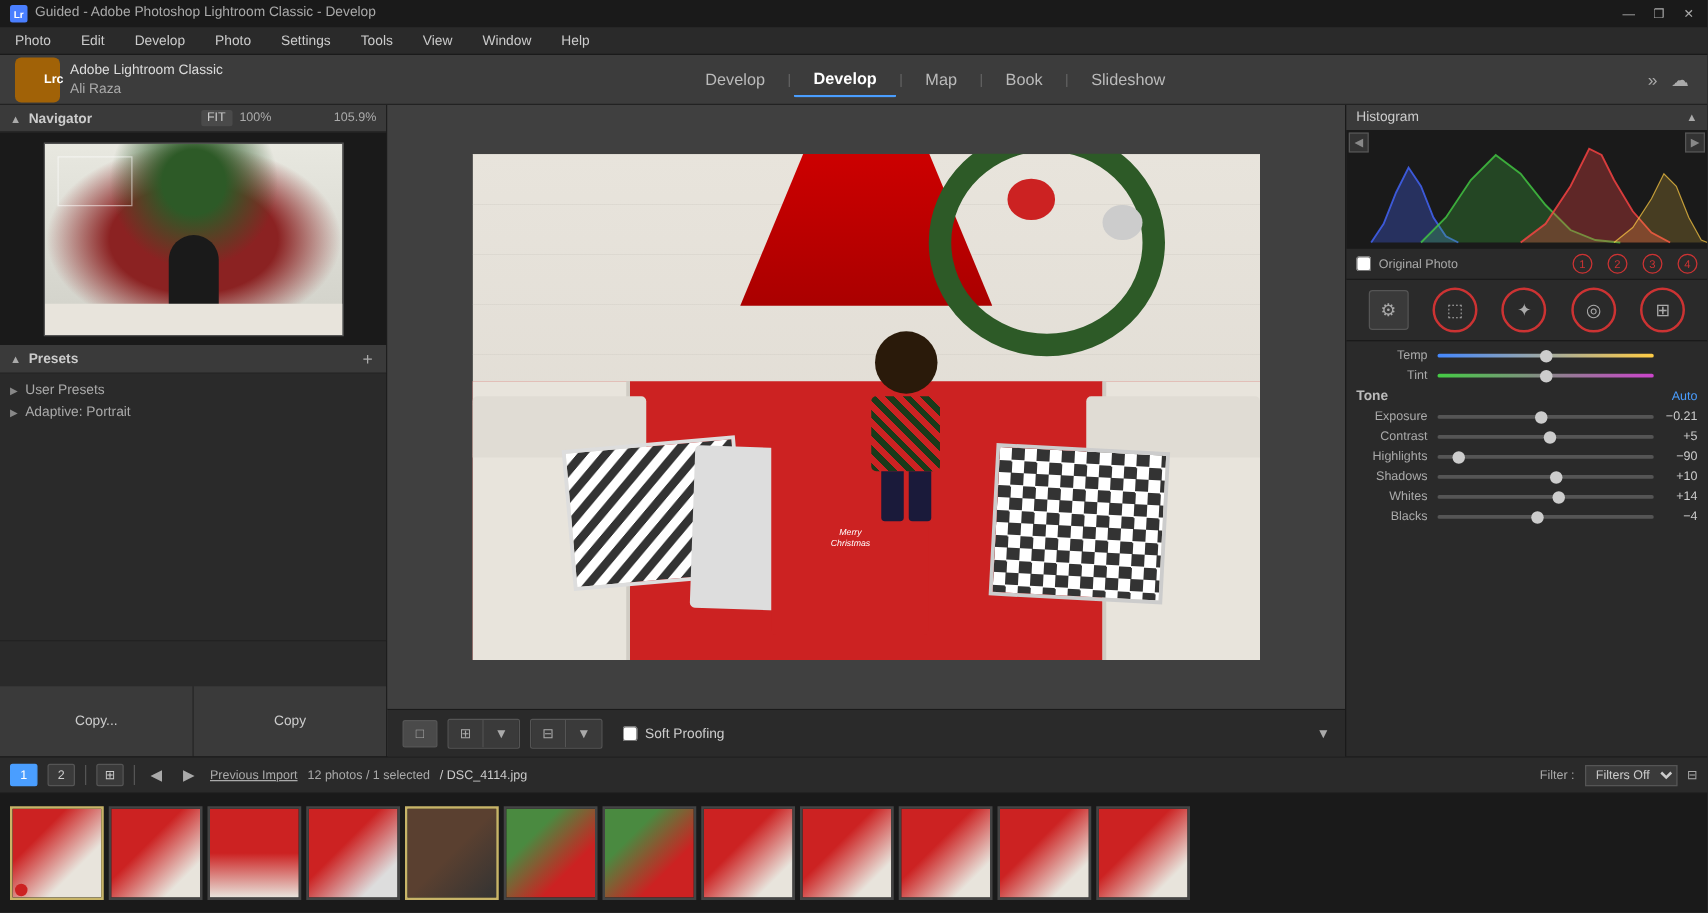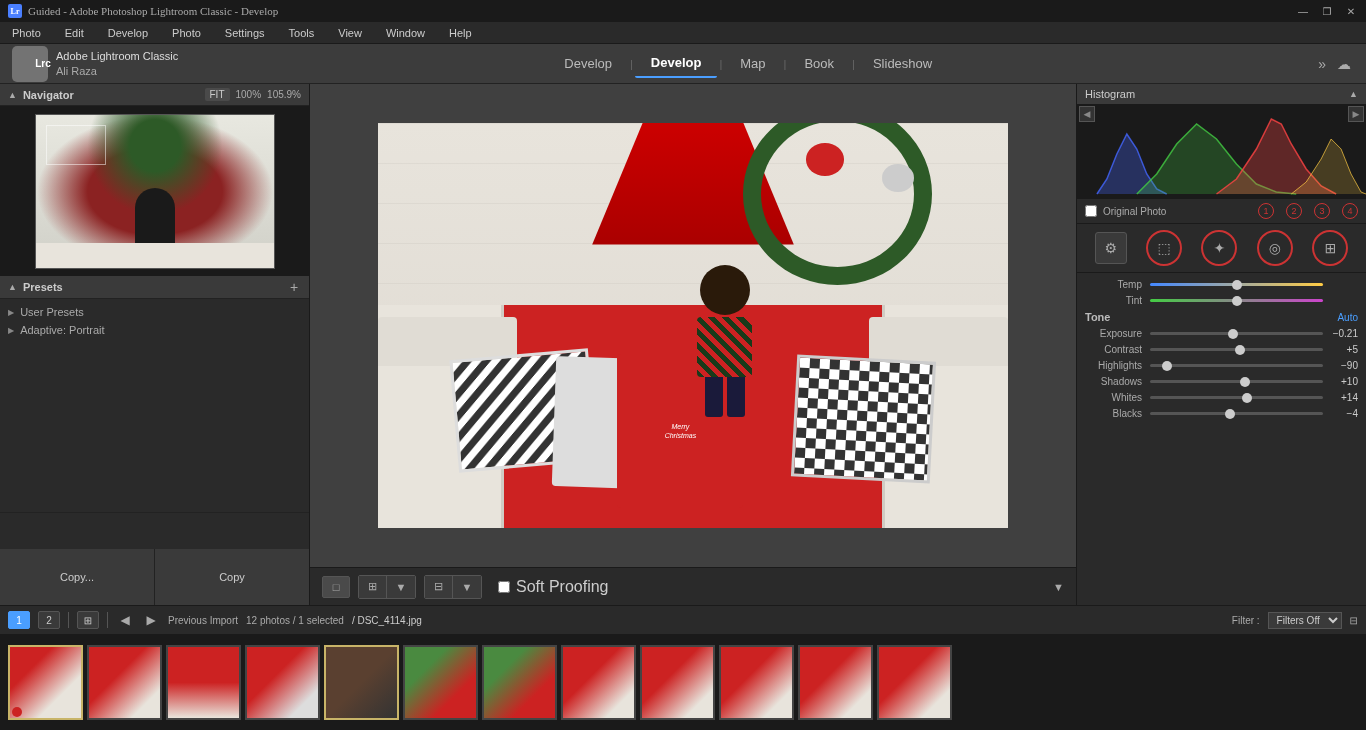--- a/index.html
+++ b/index.html
@@ -1,20 +1,20 @@
 <!DOCTYPE html>
 <html><head>
   <meta charset="utf-8">
   <style>
     * { margin: 0; padding: 0; box-sizing: border-box; }
     body { width: 1366px; height: 730px; overflow: hidden; background: #2a2a2a; font-family: 'Segoe UI', Arial, sans-serif; font-size: 11px; color: #ccc; }
 
     
     #titlebar { width: 100%; height: 22px; background: #1a1a1a; display: flex; align-items: center; justify-content: space-between; padding: 0 8px; }
-    #titlebar-left { display: flex; align-items: center; gap: 6px; font-size: 11px; color: #aaa; font-family: Liberation Serif, serif; }
+    #titlebar-left { display: flex; gap: 6px; font-size: 11px; color: #aaa; }
     #titlebar-controls { display: flex; gap: 10px; }
     .title-btn { width: 14px; height: 14px; cursor: pointer; display: flex; align-items: center; justify-content: center; font-size: 10px; color: #aaa; }
 
     
     #menubar { width: 100%; height: 22px; background: #2a2a2a; display: flex; align-items: center; padding: 0 8px; gap: 16px; border-bottom: 1px solid #1a1a1a; }
     .menu-item { font-size: 11px; color: #ccc; cursor: pointer; padding: 2px 4px; }
 
     
     #topnav { width: 100%; height: 40px; background: #3c3c3c; display: flex; align-items: center; justify-content: space-between; padding: 0 12px; border-bottom: 1px solid #222; }
     #topnav-left { display: flex; align-items: center; gap: 8px; }
@@ -78,21 +78,21 @@
     
     #photo-bottom-bar { height: 38px; background: #2a2a2a; display: flex; align-items: center; padding: 0 12px; gap: 8px; border-top: 1px solid #1a1a1a; }
     .view-btn { width: 28px; height: 22px; background: #3a3a3a; border: 1px solid #555; display: flex; align-items: center; justify-content: center; cursor: pointer; border-radius: 2px; color: #aaa; font-size: 11px; }
     .view-btn.active { background: #4a4a4a; }
     .view-group { display: flex; border: 1px solid #555; border-radius: 2px; overflow: hidden; }
     .view-group .view-btn { border: none; border-right: 1px solid #555; border-radius: 0; }
     .view-group .view-btn:last-child { border-right: none; }
     .view-btn-dropdown { display: flex; align-items: center; }
     .soft-proofing-check { display: flex; align-items: center; gap: 6px; margin-left: 8px; }
     .soft-proofing-check input[type=checkbox] { width: 12px; height: 12px; cursor: pointer; }
-    .soft-proof-label { font-size: 16px; color: #ccc; }
+    .soft-proof-label { font-size: 11px; color: #ccc; }
     .bottom-bar-right { margin-left: auto; cursor: pointer; color: #aaa; }
 
     
     #right-panel { width: 290px; min-width: 290px; background: #2a2a2a; border-left: 1px solid #1a1a1a; display: flex; flex-direction: column; overflow-y: auto; }
 
     
     #histogram-header { display: flex; align-items: center; justify-content: space-between; padding: 4px 8px; background: #3a3a3a; }
     #histogram-area { height: 95px; background: #1a1a1a; position: relative; overflow: hidden; }
     #histogram-canvas { width: 100%; height: 100%; }
     .hist-corner-btn { width: 16px; height: 16px; background: #333; border: 1px solid #555; display: flex; align-items: center; justify-content: center; cursor: pointer; color: #888; font-size: 9px; position: absolute; top: 2px; }
@@ -129,21 +129,21 @@
     .temp-track { background: linear-gradient(to right, #4488ff, #ffcc44) !important; }
     .tint-track { background: linear-gradient(to right, #44cc44, #cc44cc) !important; }
 
     
     #filmstrip-bar { height: 30px; background: #2a2a2a; display: flex; align-items: center; padding: 0 8px; gap: 8px; border-top: 1px solid #1a1a1a; border-bottom: 1px solid #1a1a1a; }
     .fs-page-btn { width: 22px; height: 18px; background: #3a3a3a; border: 1px solid #555; display: flex; align-items: center; justify-content: center; font-size: 10px; color: #ccc; cursor: pointer; border-radius: 2px; }
     .fs-page-btn.active { background: #4a9eff; border-color: #4a9eff; color: #fff; }
     .fs-divider { width: 1px; height: 16px; background: #555; }
     .fs-grid-btn { width: 22px; height: 18px; background: #3a3a3a; border: 1px solid #555; display: flex; align-items: center; justify-content: center; font-size: 10px; color: #ccc; cursor: pointer; border-radius: 2px; }
     .fs-nav-btn { width: 18px; height: 18px; display: flex; align-items: center; justify-content: center; color: #aaa; cursor: pointer; font-size: 12px; }
-    #import-label { font-size: 10px; color: #aaa; }
+    #import-label { font-size: 10px; color: #aaa; text-decoration: underline; }
     #photo-count { font-size: 10px; color: #aaa; }
     #selected-file { font-size: 10px; color: #ccc; cursor: pointer; }
     .filter-right { margin-left: auto; display: flex; align-items: center; gap: 8px; font-size: 10px; color: #aaa; }
     .filter-select { background: #3a3a3a; border: 1px solid #555; color: #ccc; font-size: 10px; padding: 1px 4px; cursor: pointer; }
 
     
     #filmstrip { height: 95px; background: #1a1a1a; display: flex; align-items: center; padding: 0 8px; gap: 4px; overflow-x: hidden; }
     .film-thumb { width: 75px; height: 75px; flex-shrink: 0; background: #333; border: 2px solid #444; cursor: pointer; position: relative; overflow: hidden; }
     .film-thumb.active { border-color: #c8b468; }
     .film-thumb-img { width: 100%; height: 100%; background: linear-gradient(135deg, #8b2222 0%, #cc3333 40%, #e8e8e0 70%); }
@@ -179,21 +179,21 @@
   <span class="menu-item">Photo</span>
   <span class="menu-item">Settings</span>
   <span class="menu-item">Tools</span>
   <span class="menu-item">View</span>
   <span class="menu-item">Window</span>
   <span class="menu-item">Help</span>
 </div>
 
 <div id="topnav">
   <div id="topnav-left">
-    <div id="lrc-logo" style="background:#737373;border-radius:5px;padding-left:26px;">
+    <div id="lrc-logo" style="background:#a16207;border-radius:5px;padding-left:26px;">
       <span style="font-size:10px;color:#fff;font-weight:bold;">Lrc</span>
     </div>
     <div id="app-title">
       <div>Adobe Lightroom Classic</div>
       <div>Ali Raza</div>
     </div>
   </div>
   <div id="topnav-tabs">
     <span class="nav-tab">Develop</span>
     <span class="nav-tab-divider">|</span>
@@ -216,21 +216,21 @@
   <div id="left-panel">
 
     <div id="navigator-header">
       <div id="navigator-header-left">
         <span style="color:#aaa;font-size:9px;">▲</span>
         <span>Navigator</span>
       </div>
       <div id="navigator-controls">
         <button class="nav-fit-btn">FIT</button>
         <span style="cursor:pointer;">100%</span>
-        <span style="cursor:pointer;">105.9%</span>
+        <span style="cursor:pointer;margin-left:44px;">105.9%</span>
       </div>
     </div>
 
     <div id="navigator-preview">
       <div id="nav-preview-img">
         <div id="nav-preview-inner"></div>
 
         <div style="position:absolute;bottom:10px;left:50%;transform:translateX(-50%);width:40px;height:70px;background:#1a1a1a;border-radius:20px 20px 0 0;"></div>
         <div style="position:absolute;bottom:0;width:100%;height:25px;background:#e8e4dc;"></div>
         <div id="nav-overlay"></div>

